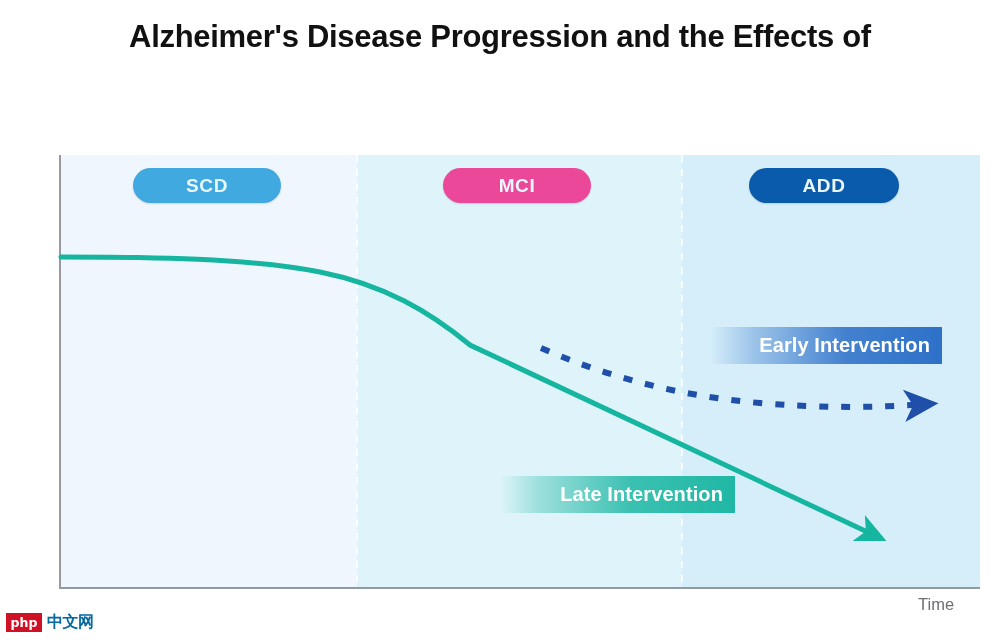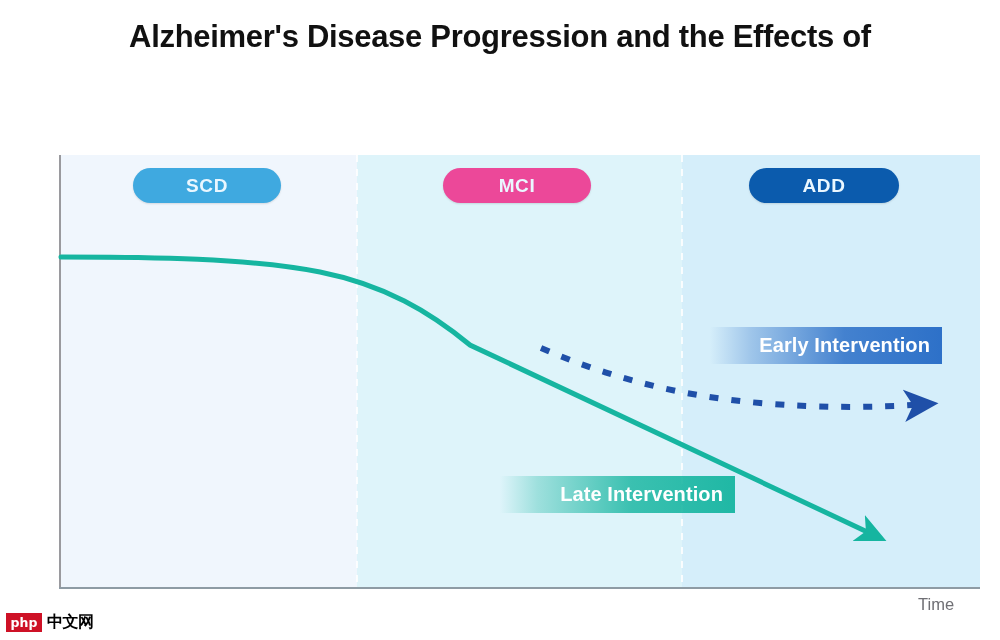--- a/index.html
+++ b/index.html
@@ -95,21 +95,21 @@
     position:absolute;left:6px;top:612px;
     display:flex;align-items:center;gap:5px;
   }
   .wm-logo{
     width:36px;height:19px;border-radius:0;background:#CE1126;
     color:#FFFFFF;font-size:12.5px;font-weight:bold;
     display:flex;align-items:center;justify-content:center;
     font-family:"DejaVu Sans",sans-serif;
   }
   .wm-text{
-    font-size:16px;font-weight:bold;color:#000000;
+    font-size:16px;font-weight:bold;color:#0369a1;
     font-family:"DejaVu Sans",sans-serif;letter-spacing:-.5px;
   }
 </style>
 </head>
 <body>
 
 <div id="root">
 
   <div class="title">
     <span>Alzheimer's Disease Progression and the Effects of</span>

